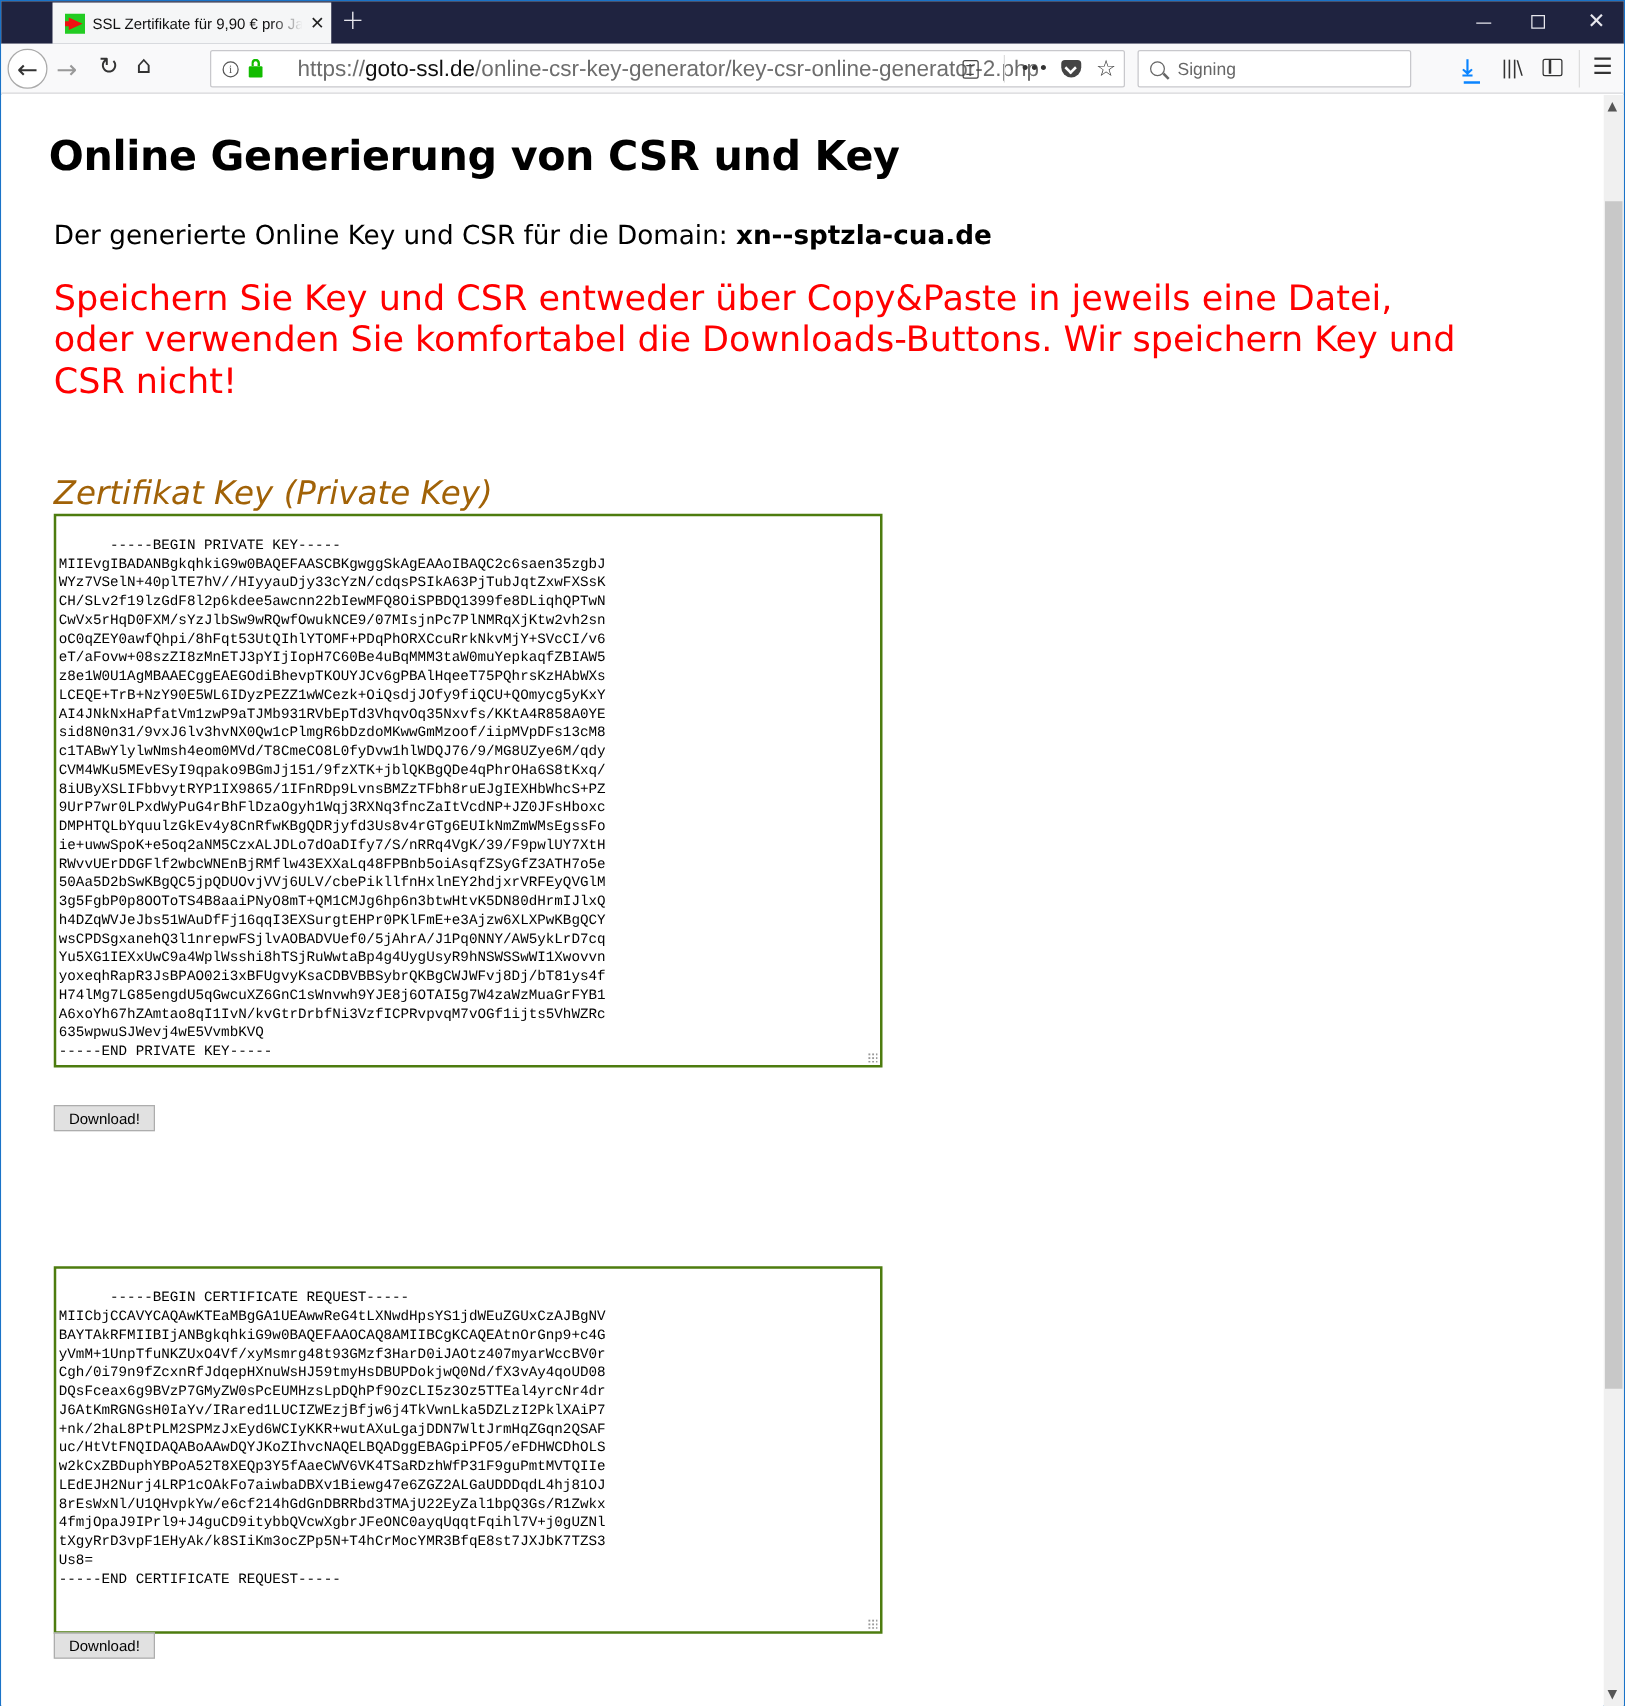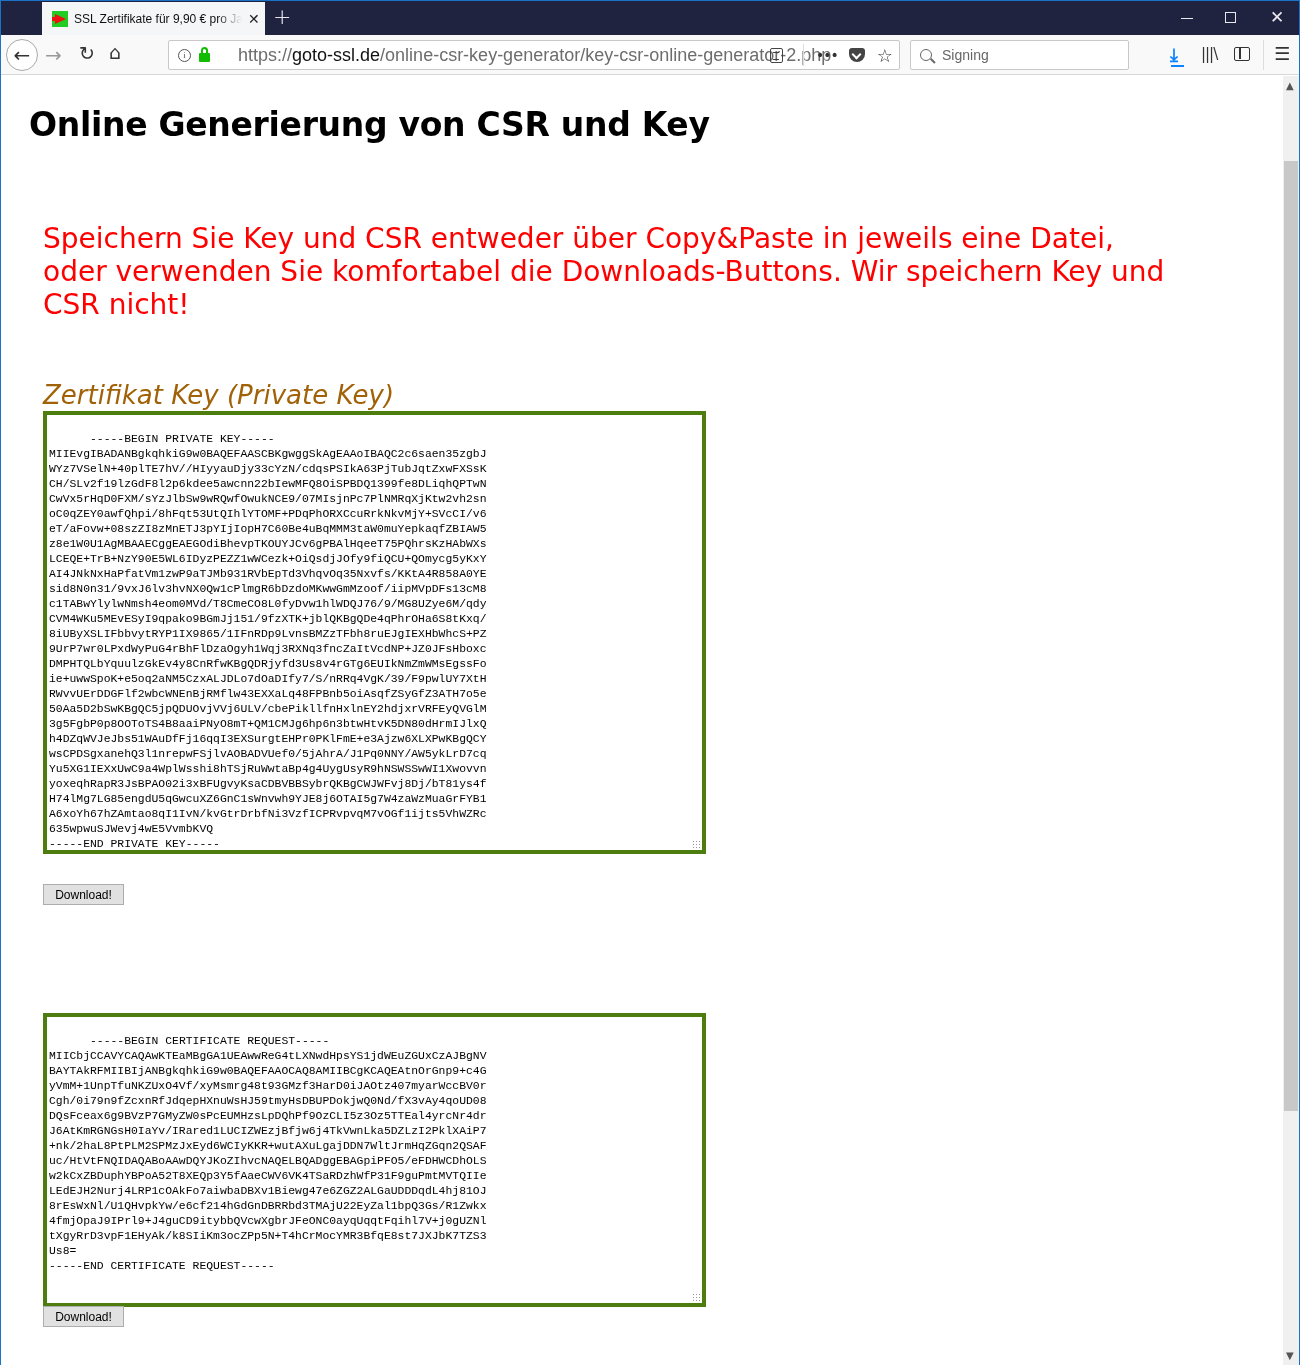--- a/index.html
+++ b/index.html
@@ -59,30 +59,30 @@
   .toolbar-sep { position: absolute; left: 1262px; top: 5px; width: 1px; height: 30px; background: #ddd; }
   .menu-icon { left: 1273px; top: 8px; font-size: 18px; }
 
   
   .content { position: absolute; left: 0; top: 75px; width: 1282px; height: 1289px; background: #fff; overflow: hidden; }
   .scrollbar { position: absolute; left: 1282px; top: 75px; width: 16px; height: 1289px; background: #f0f0f0; }
   .scroll-up { position: absolute; left: 3px; top: 4px; font-size: 10px; color: #555; }
   .scroll-thumb { position: absolute; left: 1px; top: 85px; width: 14px; height: 950px; background: #c8c8c8; }
   .scroll-down { position: absolute; left: 3px; bottom: 4px; font-size: 10px; color: #555; }
 
-  .page-title { position: absolute; left: 28px; top: 29px; font-family: "DejaVu Sans", sans-serif; font-weight: bold; font-size: 33px; color: #000; letter-spacing: -0.3px; }
+  .page-title { position: absolute; left: 38px; top: 29px; font-family: "DejaVu Sans", sans-serif; font-weight: bold; font-size: 33px; color: #000; letter-spacing: -0.3px; }
   .domain-line { position: absolute; left: 42px; top: 100px; font-size: 21px; color: #000; }
   .domain-name { font-weight: bold; }
   .warning { position: absolute; left: 42px; top: 146px; width: 1140px; font-size: 28px; color: #ff0000; line-height: 33px; }
 
   .section-label { position: absolute; left: 42px; font-size: 26px; color: #a16207; font-style: italic; }
   .key-label { top: 304px; }
   .csr-label { top: 907px; }
 
-  .code-box { position: absolute; left: 42px; width: 663px; border: 4px solid #4d7c0f; background: #fff; padding: 2px 2px; font-family: "Liberation Mono", monospace; font-size: 11.4px; line-height: 15px; color: #000; white-space: pre; overflow: hidden; letter-spacing: 0; }
+  .code-box { position: absolute; left: 42px; width: 663px; border: 2px solid #4d7c0f; background: #fff; padding: 2px 2px; font-family: "Liberation Mono", monospace; font-size: 11.4px; line-height: 15px; color: #000; white-space: pre; overflow: hidden; letter-spacing: 0; }
   .key-box { top: 335px; height: 443px; }
   .csr-box { top: 937px; height: 294px; }
   .resize-grip { position: absolute; right: 2px; bottom: 2px; width: 8px; height: 8px; background-image: radial-gradient(#999 0.8px, transparent 1px); background-size: 3px 3px; }
 
   .dl-button { position: absolute; left: 42px; width: 81px; height: 21px; background: #e1e1e1; border: 1px solid #adadad; font-family: "Liberation Sans", sans-serif; font-size: 12px; color: #000; display: flex; align-items: center; justify-content: center; }
   .dl-key { top: 808px; }
   .dl-csr { top: 1230px; }
 </style>
 </head>
 <body>
@@ -127,20 +127,21 @@
 
     <span class="tool-icon download-icon">⤓</span>
     <span class="tool-icon library-icon">|||\</span>
     <span class="tool-icon sidebar-icon"></span>
     <span class="toolbar-sep"></span>
     <span class="tool-icon menu-icon">☰</span>
   </div>
 
   <div class="content">
     <h1 class="page-title">Online Generierung von CSR und Key</h1>
+    <div class="domain-line"><span>Der generierte Online Key und CSR für die Domain: </span><span class="domain-name">xn--sptzla-cua.de</span></div>
     <p class="warning">Speichern Sie Key und CSR entweder über Copy&amp;Paste in jeweils eine Datei, oder verwenden Sie komfortabel die Downloads-Buttons. Wir speichern Key und CSR nicht!</p>
 
     <div class="section-label key-label">Zertifikat Key (Private Key)</div>
     <div class="code-box key-box">
       <span>-----BEGIN PRIVATE KEY-----
 MIIEvgIBADANBgkqhkiG9w0BAQEFAASCBKgwggSkAgEAAoIBAQC2c6saen35zgbJ
 WYz7VSelN+40plTE7hV//HIyyauDjy33cYzN/cdqsPSIkA63PjTubJqtZxwFXSsK
 CH/SLv2f19lzGdF8l2p6kdee5awcnn22bIewMFQ8OiSPBDQ1399fe8DLiqhQPTwN
 CwVx5rHqD0FXM/sYzJlbSw9wRQwfOwukNCE9/07MIsjnPc7PlNMRqXjKtw2vh2sn
 oC0qZEY0awfQhpi/8hFqt53UtQIhlYTOMF+PDqPhORXCcuRrkNkvMjY+SVcCI/v6

